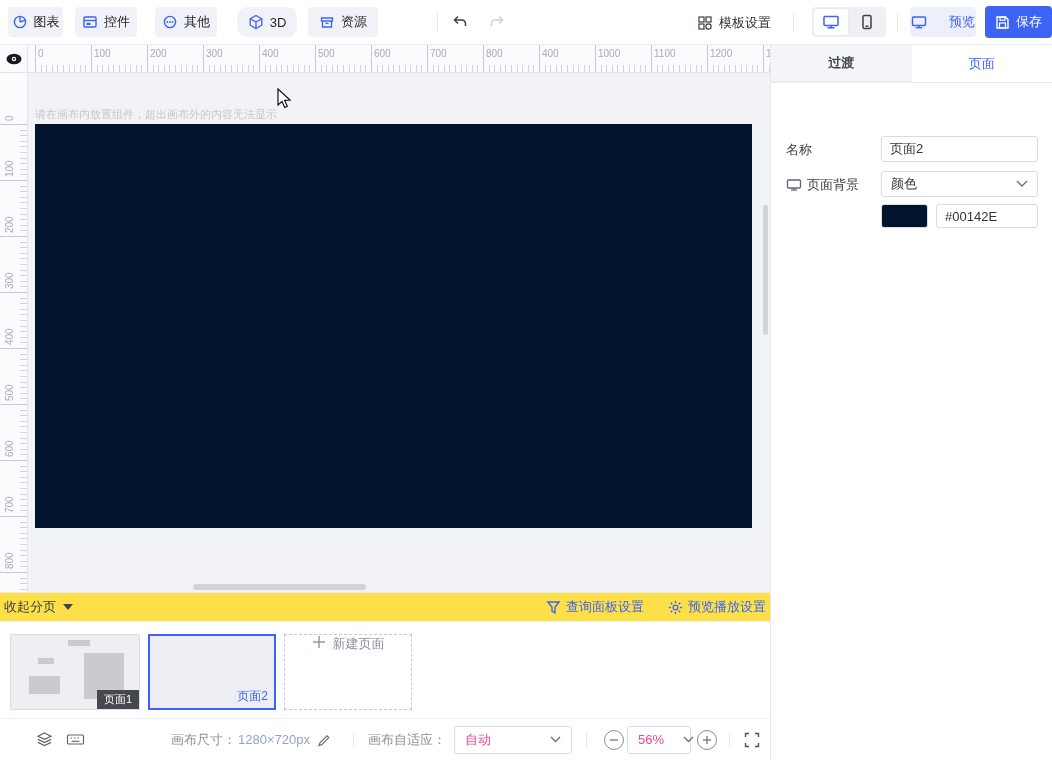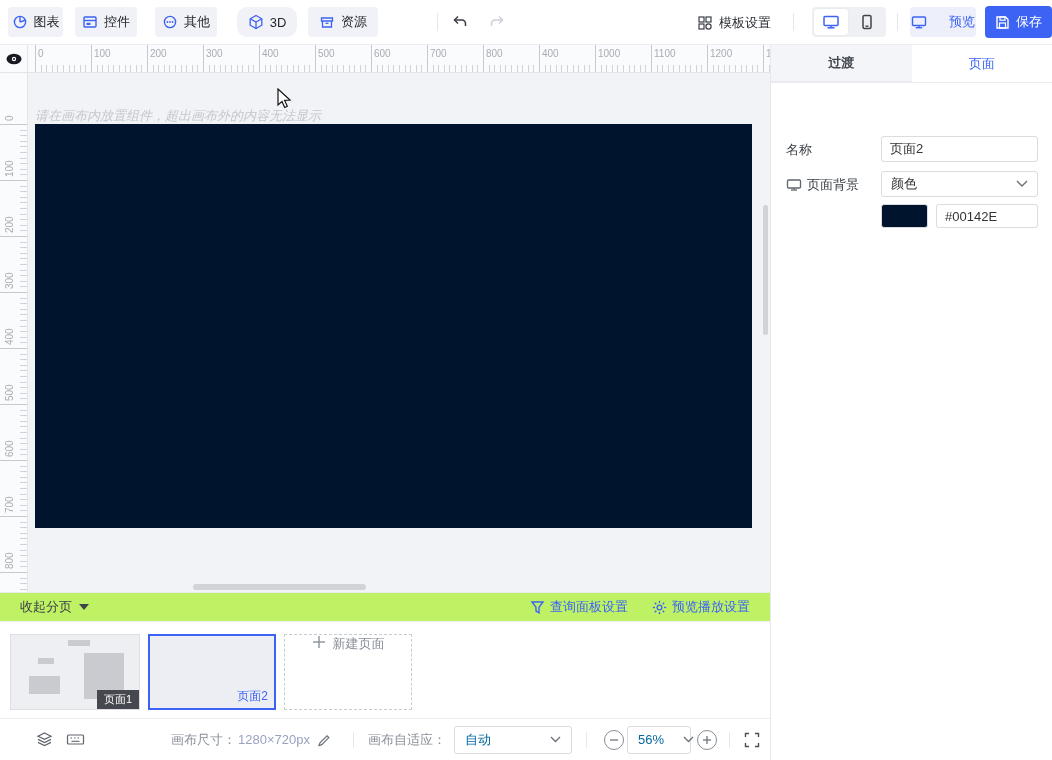--- a/index.html
+++ b/index.html
@@ -35,29 +35,29 @@
   .v-ruler { position:absolute; left:0; top:28px; width:28px; height:519px; background-color:#fafbfc;
              border-right:1px solid #e3e5e9; overflow:hidden; z-index:5;
              background-image:repeating-linear-gradient(to bottom,#d0d3d9 0 1px,transparent 1px 5.6px);
              background-size:7px 468px; background-position:right 51px; background-repeat:no-repeat; }
   .h-major { position:absolute; top:0; bottom:0; width:1px; background:#c6c9cf; }
   .v-major { position:absolute; left:0; right:0; height:1px; background:#c6c9cf; }
   .rlabel { position:absolute; font-size:10px; color:#a8acb3; white-space:nowrap; }
   .v-rlabel { transform-origin:0 0; transform:rotate(-90deg); }
 
   .canvas-zone { position:absolute; left:28px; top:28px; width:742px; height:519px; background:#f2f3f6; overflow:hidden; }
-  .canvas-hint { position:absolute; left:7px; top:34px; font-size:13px; color:#c3c7cd;font-style:italic; }
+  .canvas-hint { position:absolute; left:7px; top:34px; font-size:11px; color:#c3c7cd; }
   .canvas-page { position:absolute; left:7px; top:51px; width:717px; height:404px; }
   .hscroll { position:absolute; left:165px; top:511px; width:173px; height:6px; border-radius:3px; background:#d2d3d7; }
   .vscroll { position:absolute; left:735px; top:132px; width:5px; height:130px; border-radius:3px; background:#d2d3d7; }
 
   
-  .pages-header { position:absolute; left:0; top:547px; width:770px; height:30px; background:#bef264;
+  .pages-header { position:absolute; left:0; top:547px; width:770px; height:30px; background:#fde047;
                   border-top:1px solid #e8eaee; border-bottom:1px solid #f0f1f4;
-                  display:flex; align-items:center; justify-content:space-between; padding:0 20px; }
+                  display:flex; align-items:center; justify-content:space-between; padding:0 4px; }
   .collapse { display:flex; align-items:center; gap:7px; color:#3a3f46; cursor:pointer; }
   .tri-down { width:0; height:0; border-left:5px solid transparent; border-right:5px solid transparent; border-top:6px solid #3f444c; }
   .hdr-links { display:flex; align-items:center; gap:24px; }
   .blue-link { display:flex; align-items:center; gap:5px; color:#3d63f5; cursor:pointer; }
 
   .thumbs { position:absolute; left:0; top:577px; width:770px; height:96px; background:#fff; }
   .thumb { position:absolute; top:12px; height:76px; cursor:pointer; }
   .thumb1 { left:10px; width:130px; background:#edeff2; border:1px solid #dcdee3; }
   .blk { position:absolute; background:#c9cbd0; }
   .thumb-badge { position:absolute; right:0; bottom:0; background:#45484e; color:#fff; font-size:11px; padding:2px 7px; }
@@ -66,21 +66,21 @@
   .thumb3 { left:284px; width:128px; background:#fff; border:1px dashed #c7cbd2;
             display:flex; justify-content:center; gap:7px; color:#878d98; }
 
   
   .statusbar { position:absolute; left:0; top:673px; width:770px; height:42px; background:#fff; border-top:1px solid #ebedf0;
                display:flex; align-items:center; }
   .sb-gray { color:#8a9099; }
   .sb-size { color:#98a3c0; }
   .sb-div { width:1px; height:16px; background:#e7e8ec; }
   .sb-select { height:28px; border:1px solid #d9dce1; border-radius:3px; background:#fff; display:flex; align-items:center;
-               justify-content:space-between; padding:0 10px; color:#0369a1; cursor:pointer; }
+               justify-content:space-between; padding:0 10px; color:#ec4899; cursor:pointer; }
   .circle-btn { width:20px; height:20px; border-radius:50%; border:1px solid #878d96; display:flex; align-items:center; justify-content:center; cursor:pointer; }
 
   
   .rpanel { position:absolute; left:770px; top:45px; width:282px; height:715px; background:#fff; border-left:1px solid #e6e8ec; }
   .rtabs { display:flex; height:38px; border-bottom:1px solid #e9ebef; }
   .rtab { flex:1; display:flex; align-items:center; justify-content:center; cursor:pointer; }
   .rtab.inactive { background:#f3f5f8; color:#40454d; border-bottom:1px solid #e9ebef;font-weight:bold; }
   .rtab.active { background:#fff; color:#3d63f5; }
   .fld-label { position:absolute; color:#3b4046; }
   .fld-input { position:absolute; left:110px; width:157px; height:26px; border:1px solid #d9dce1; border-radius:3px;

